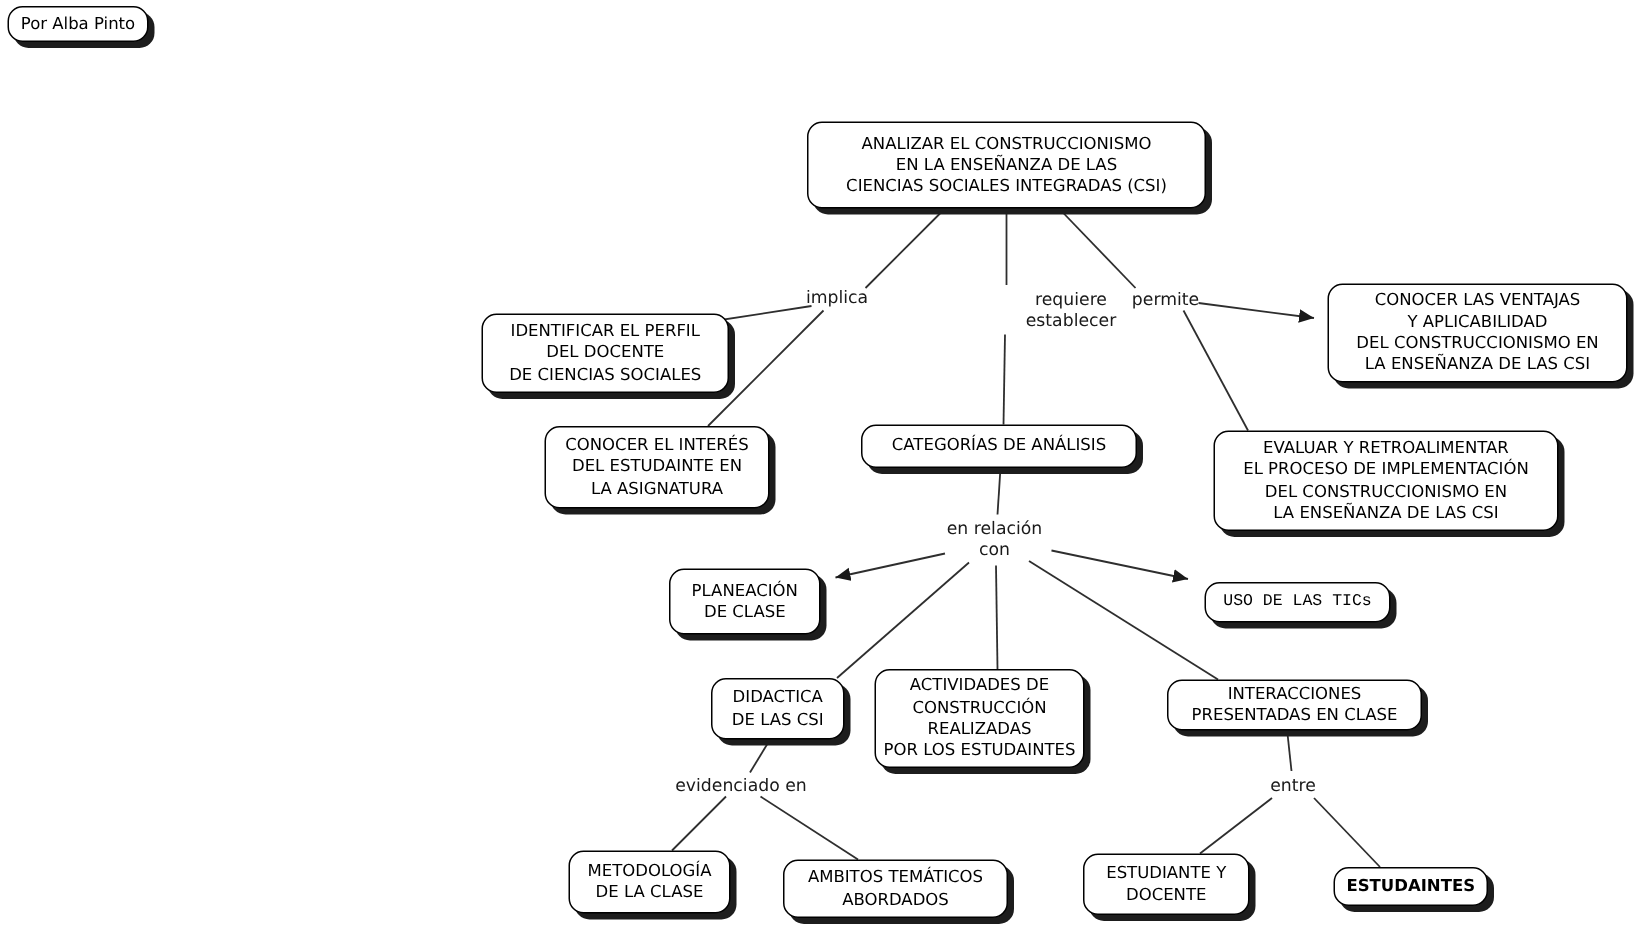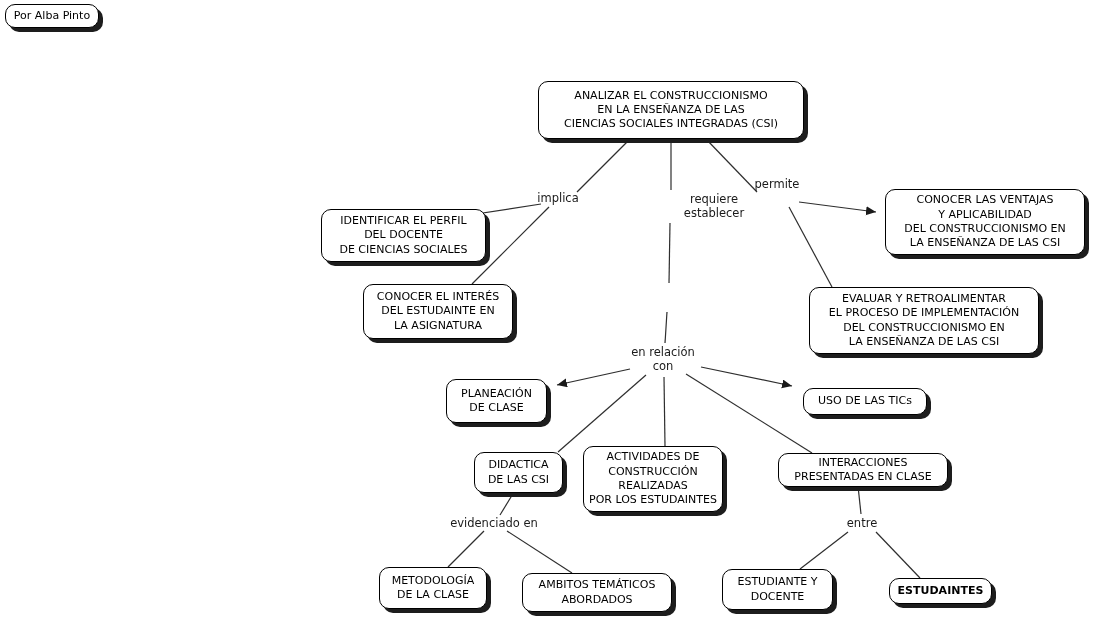--- a/index.html
+++ b/index.html
@@ -97,41 +97,44 @@
 DEL DOCENTE
 DE CIENCIAS SOCIALES</span>
   </div>
 
   <div class="node" style="left:363px; top:284px; width:150px; height:55px;">
     <span>CONOCER EL INTERÉS
 DEL ESTUDAINTE EN
 LA ASIGNATURA</span>
   </div>
 
+  <div class="node" style="left:574px; top:283px; width:184px; height:29px;">
+    <span>CATEGORÍAS DE ANÁLISIS</span>
+  </div>
 
   <div class="node" style="left:885px; top:189px; width:200px; height:66px;">
     <span>CONOCER LAS VENTAJAS
 Y APLICABILIDAD
 DEL CONSTRUCCIONISMO EN
 LA ENSEÑANZA DE LAS CSI</span>
   </div>
 
   <div class="node" style="left:809px; top:287px; width:230px; height:67px;">
     <span>EVALUAR Y RETROALIMENTAR
 EL PROCESO DE IMPLEMENTACIÓN
 DEL CONSTRUCCIONISMO EN
 LA ENSEÑANZA DE LAS CSI</span>
   </div>
 
   <div class="node" style="left:446px; top:379px; width:101px; height:44px;">
     <span>PLANEACIÓN
 DE CLASE</span>
   </div>
 
-  <div class="node" style="left:803px; top:388px; width:124px; height:27px;">
+  <div class="node" style="left:803px; top:388px; width:124px; height:27px;font-family:Liberation Mono, monospace;">
     <span>USO DE LAS TICs</span>
   </div>
 
   <div class="node" style="left:474px; top:452px; width:89px; height:41px;">
     <span>DIDACTICA
 DE LAS CSI</span>
   </div>
 
   <div class="node" style="left:583px; top:446px; width:140px; height:66px;">
     <span>ACTIVIDADES DE
@@ -162,21 +165,21 @@
 
   <div class="node" style="left:889px; top:578px; width:103px; height:26px;font-weight:bold;">
     <span>ESTUDAINTES</span>
   </div>
 
   <div class="link-label" style="left:558px; top:191px;">implica</div>
 
   <div class="link-label" style="left:670px; top:192px;margin-left:44px;">requiere
 establecer</div>
 
-  <div class="link-label" style="left:777px; top:177px;">permite</div>
+  <div class="link-label" style="left:777px; top:192px;">permite</div>
 
   <div class="link-label" style="left:663px; top:345px;">en relación
 con</div>
 
   <div class="link-label" style="left:494px; top:516px;">evidenciado en</div>
 
   <div class="link-label" style="left:862px; top:516px;">entre</div>
 
 </div>
 

